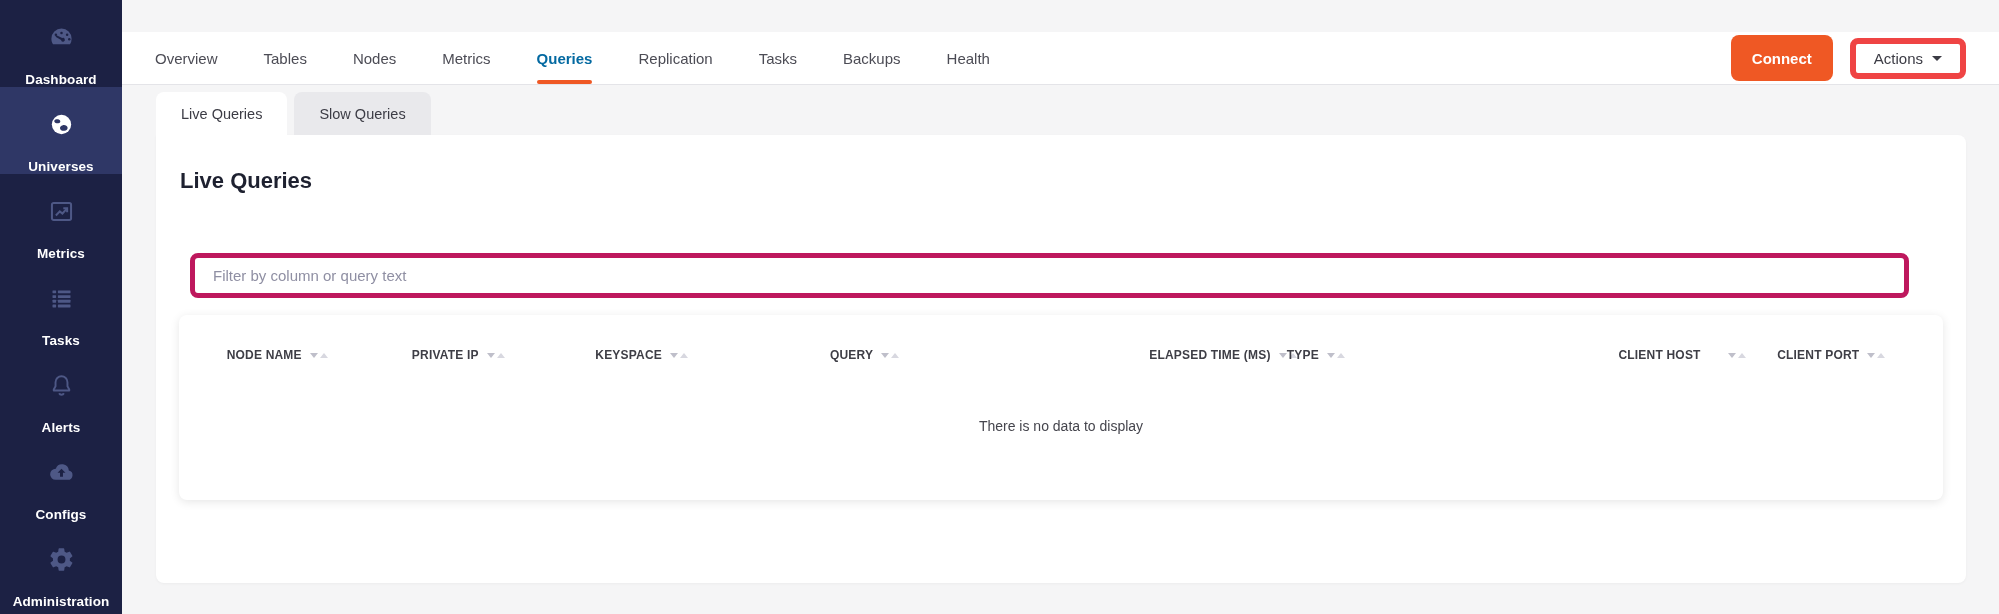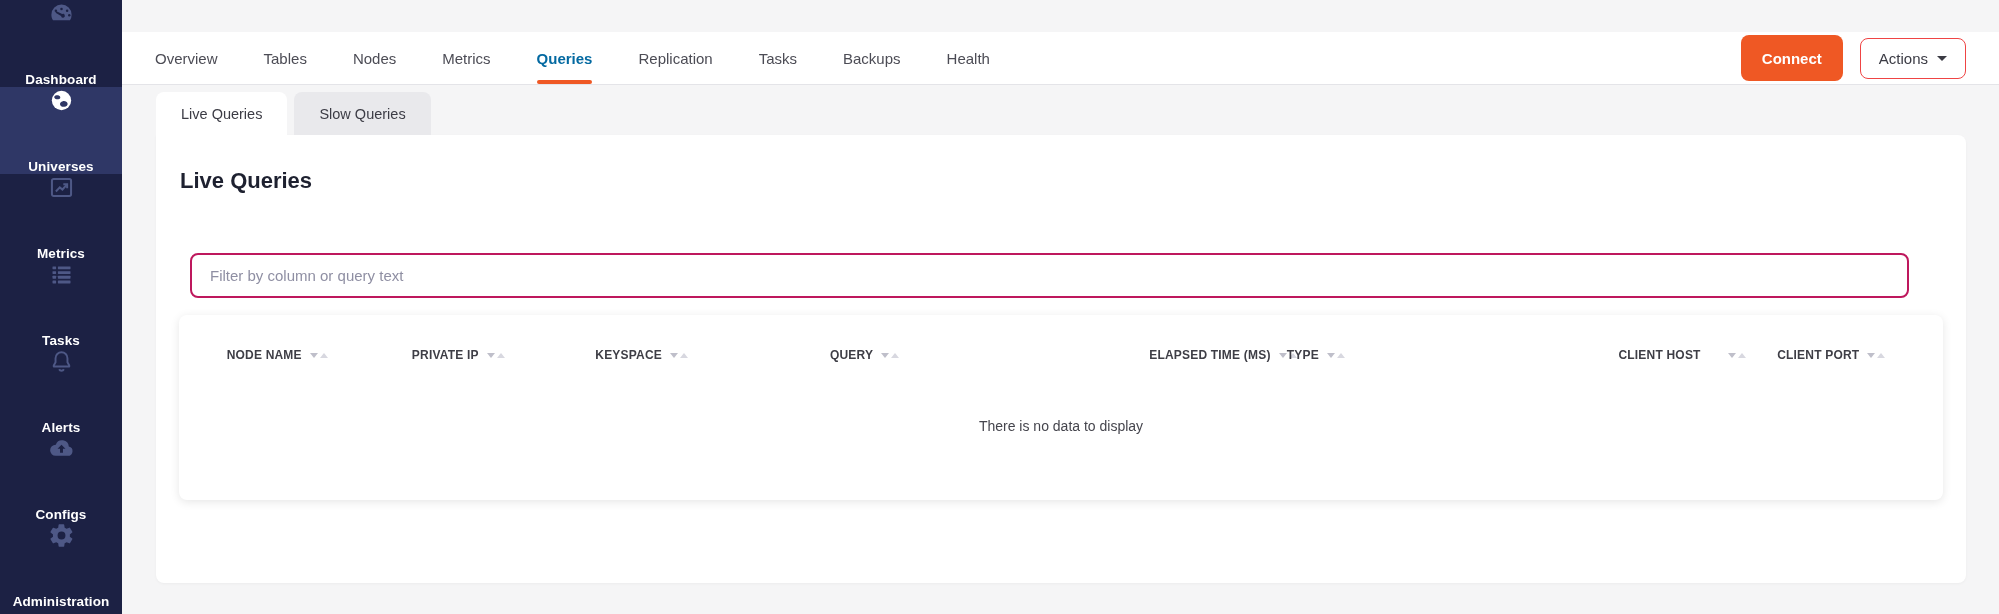--- a/index.html
+++ b/index.html
@@ -3,53 +3,53 @@
 <meta charset="utf-8">
 <style>
   * { margin:0; padding:0; box-sizing:border-box; }
   html,body { background:#F5F5F6; }
   .app{
     position:relative; width:1999px; height:614px; overflow:hidden;
     background:#F5F5F6; font-family:"Liberation Sans", sans-serif;
   }
   
   .sidebar{ position:absolute; left:0; top:0; width:122px; height:614px; background:#1C2144; }
-  .side-item{ height:87px; display:flex; flex-direction:column; align-items:center; justify-content:space-between; gap:21px; cursor:pointer; }
+  .side-item{ height:87px; display:flex; flex-direction:column; align-items:center; justify-content:flex-end; gap:21px; cursor:pointer; }
   .side-item .icon{ width:27px; height:27px; color:#4E5886; }
   .side-item .icon svg{ width:100%; height:100%; display:block; }
   .side-item .label{ font-size:13.5px; font-weight:600; color:#FFFFFF; letter-spacing:.1px; }
   .side-item.active{ background:#2F3766; }
   .side-item.active .icon{ color:#FFFFFF; }
   
   .topnav{ position:absolute; left:122px; top:0; right:0; height:53px; background:#FFFFFF;
     border-bottom:1px solid #E4E4E8; display:flex; align-items:center; padding-left:10px;margin-top:32px; }
   .nav-tab{ position:relative; height:100%; display:flex; align-items:center; padding:0 23px;
     font-size:15px; color:#4C4C55; cursor:pointer; white-space:nowrap; }
   .nav-tab.active{ color:#0369a1;font-weight:bold; }
   .nav-tab.active::after{ content:""; position:absolute; left:23px; right:23px; bottom:0; height:4px;
     background:#EF5824; border-radius:2px; }
   .nav-actions{ margin-left:auto; margin-right:33px; display:flex; align-items:center; gap:17px; }
   .btn-connect{ background:#EF5824; color:#FFFFFF; border:none; border-radius:8px; height:46px;
     padding:0 21px; font-size:15px; font-weight:700; font-family:inherit; cursor:pointer; }
-  .btn-actions{ background:#FFFFFF; color:#3B3B44; border:1px solid #ef4444; border-radius:8px; height:41px;
+  .btn-actions{ background:#FFFFFF; color:#3B3B44; border:6px solid #ef4444; border-radius:8px; height:41px;
     padding:0 18px; font-size:15px; font-family:inherit; cursor:pointer; display:flex; align-items:center; gap:9px; }
   .caret{ width:0; height:0; border-left:5px solid transparent; border-right:5px solid transparent;
     border-top:5px solid #3B3B44; }
   
   .content{ position:absolute; left:122px; top:53px; right:0; bottom:0; }
   .qtabs{ display:flex; gap:7px; margin:39px 0 0 34px; }
   .qtab{ height:43px; display:flex; align-items:center; padding:0 25px; font-size:14.5px; color:#3C3C45;
     border-radius:8px 8px 0 0; cursor:pointer; white-space:nowrap; }
   .qtab.active{ background:#FFFFFF; }
   .qtab.inactive{ background:#E9E9EC; }
   .panel{ margin:0 33px 0 34px; background:#FFFFFF; border-radius:0 8px 8px 8px;
     box-shadow:0 1px 3px rgba(0,0,0,.04); padding-bottom:83px; }
   .panel-title{ padding:33px 0 0 24px; font-size:22px; line-height:26px; font-weight:700; color:#1E2130; }
   .filter-row{ margin:59px 57px 0 34px; }
-  .filter-input{ width:100%; height:45px; border:2px solid #be185d; border-radius:8px; padding:0 18px;
+  .filter-input{ width:100%; height:45px; border:5px solid #be185d; border-radius:8px; padding:0 18px;
     font-size:15px; font-family:inherit; color:#33333B; background:#FFFFFF; outline:none; }
   .filter-input::placeholder{ color:#8F8FA3; }
   .table-card{ position:relative; margin:17px 23px 0 23px; height:185px; background:#FFFFFF;
     border-radius:8px; box-shadow:0 2px 10px rgba(0,0,0,.10); }
   .th{ position:absolute; top:33px; display:flex; align-items:center; gap:8px; font-size:12px; font-weight:700;
     color:#3E3E46; letter-spacing:.2px; white-space:nowrap; cursor:pointer; }
   .th:nth-of-type(1){ left:2.7%; }
   .th:nth-of-type(2){ left:13.2%; }
   .th:nth-of-type(3){ left:23.6%; }
   .th:nth-of-type(4){ left:36.9%; }

